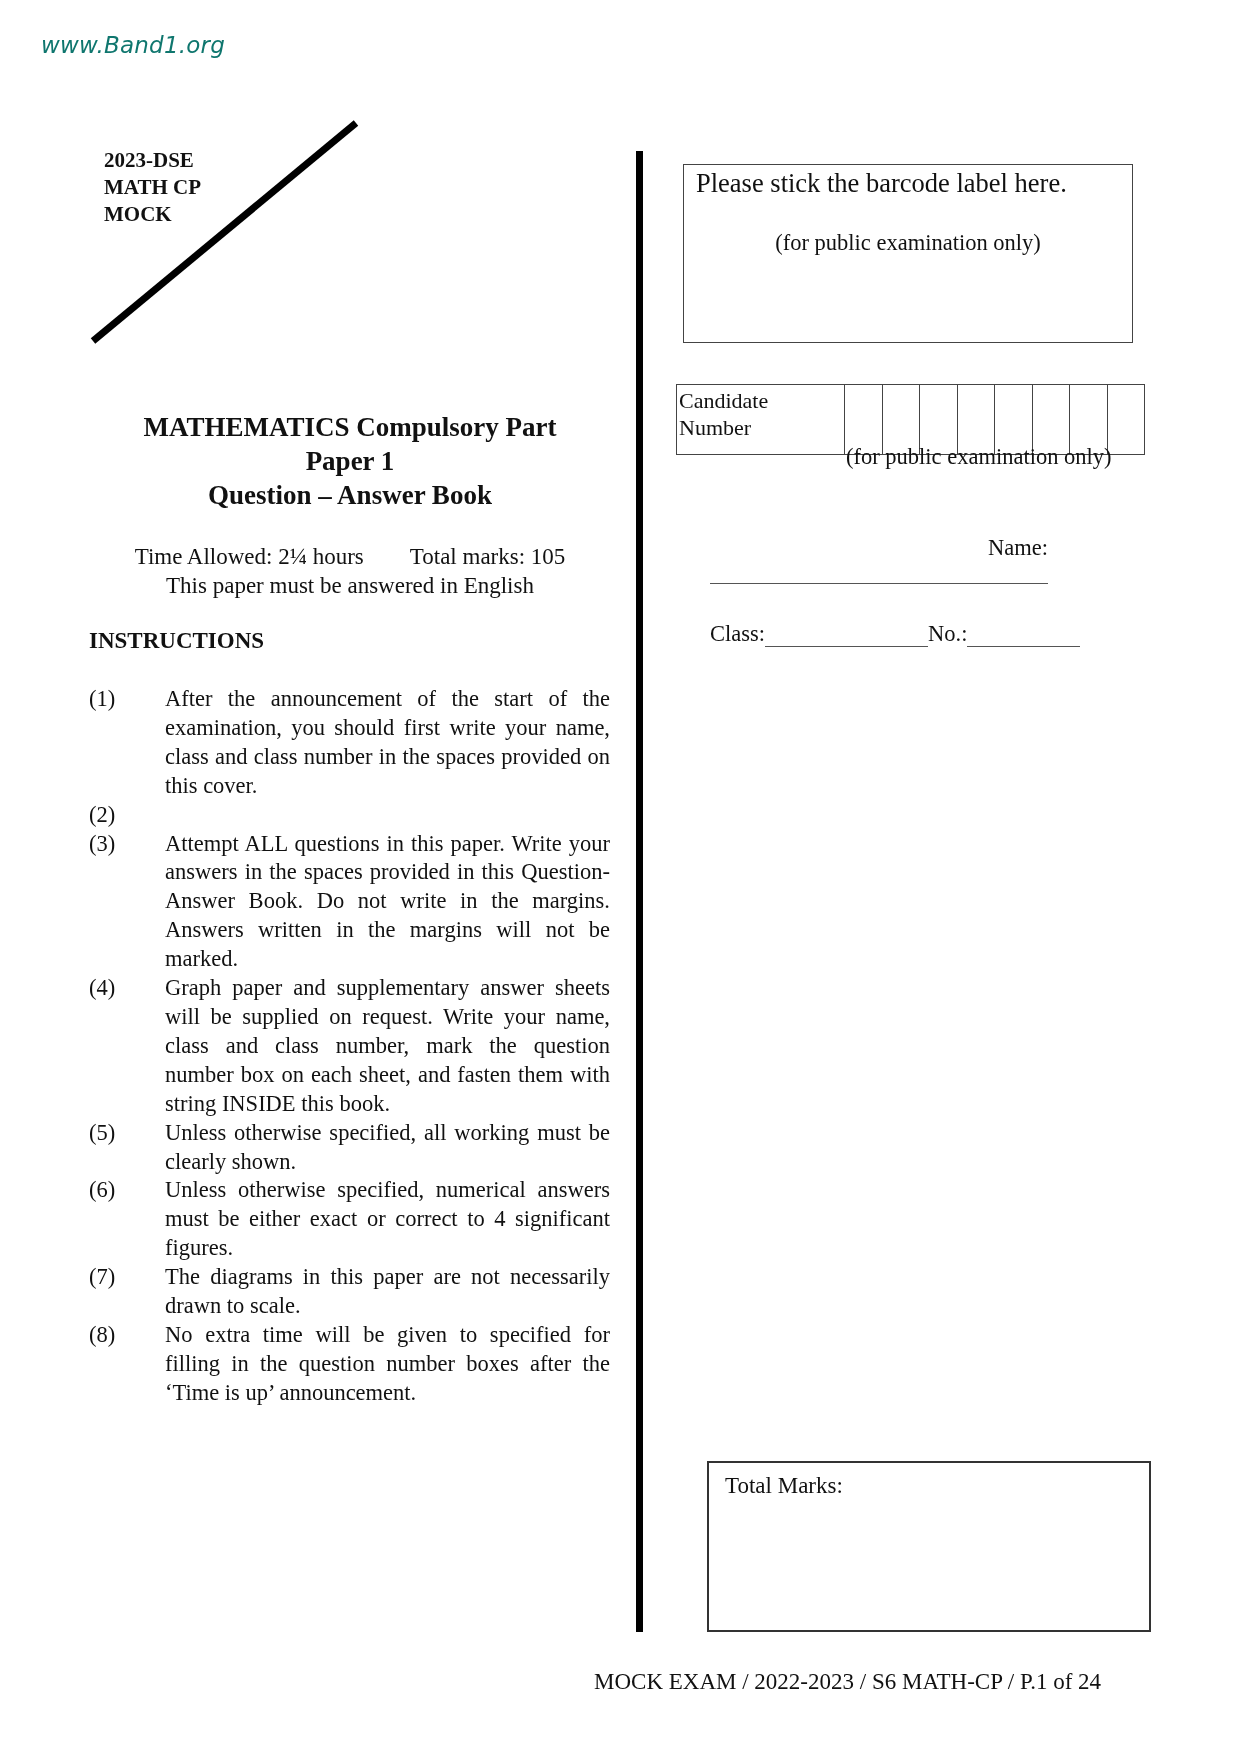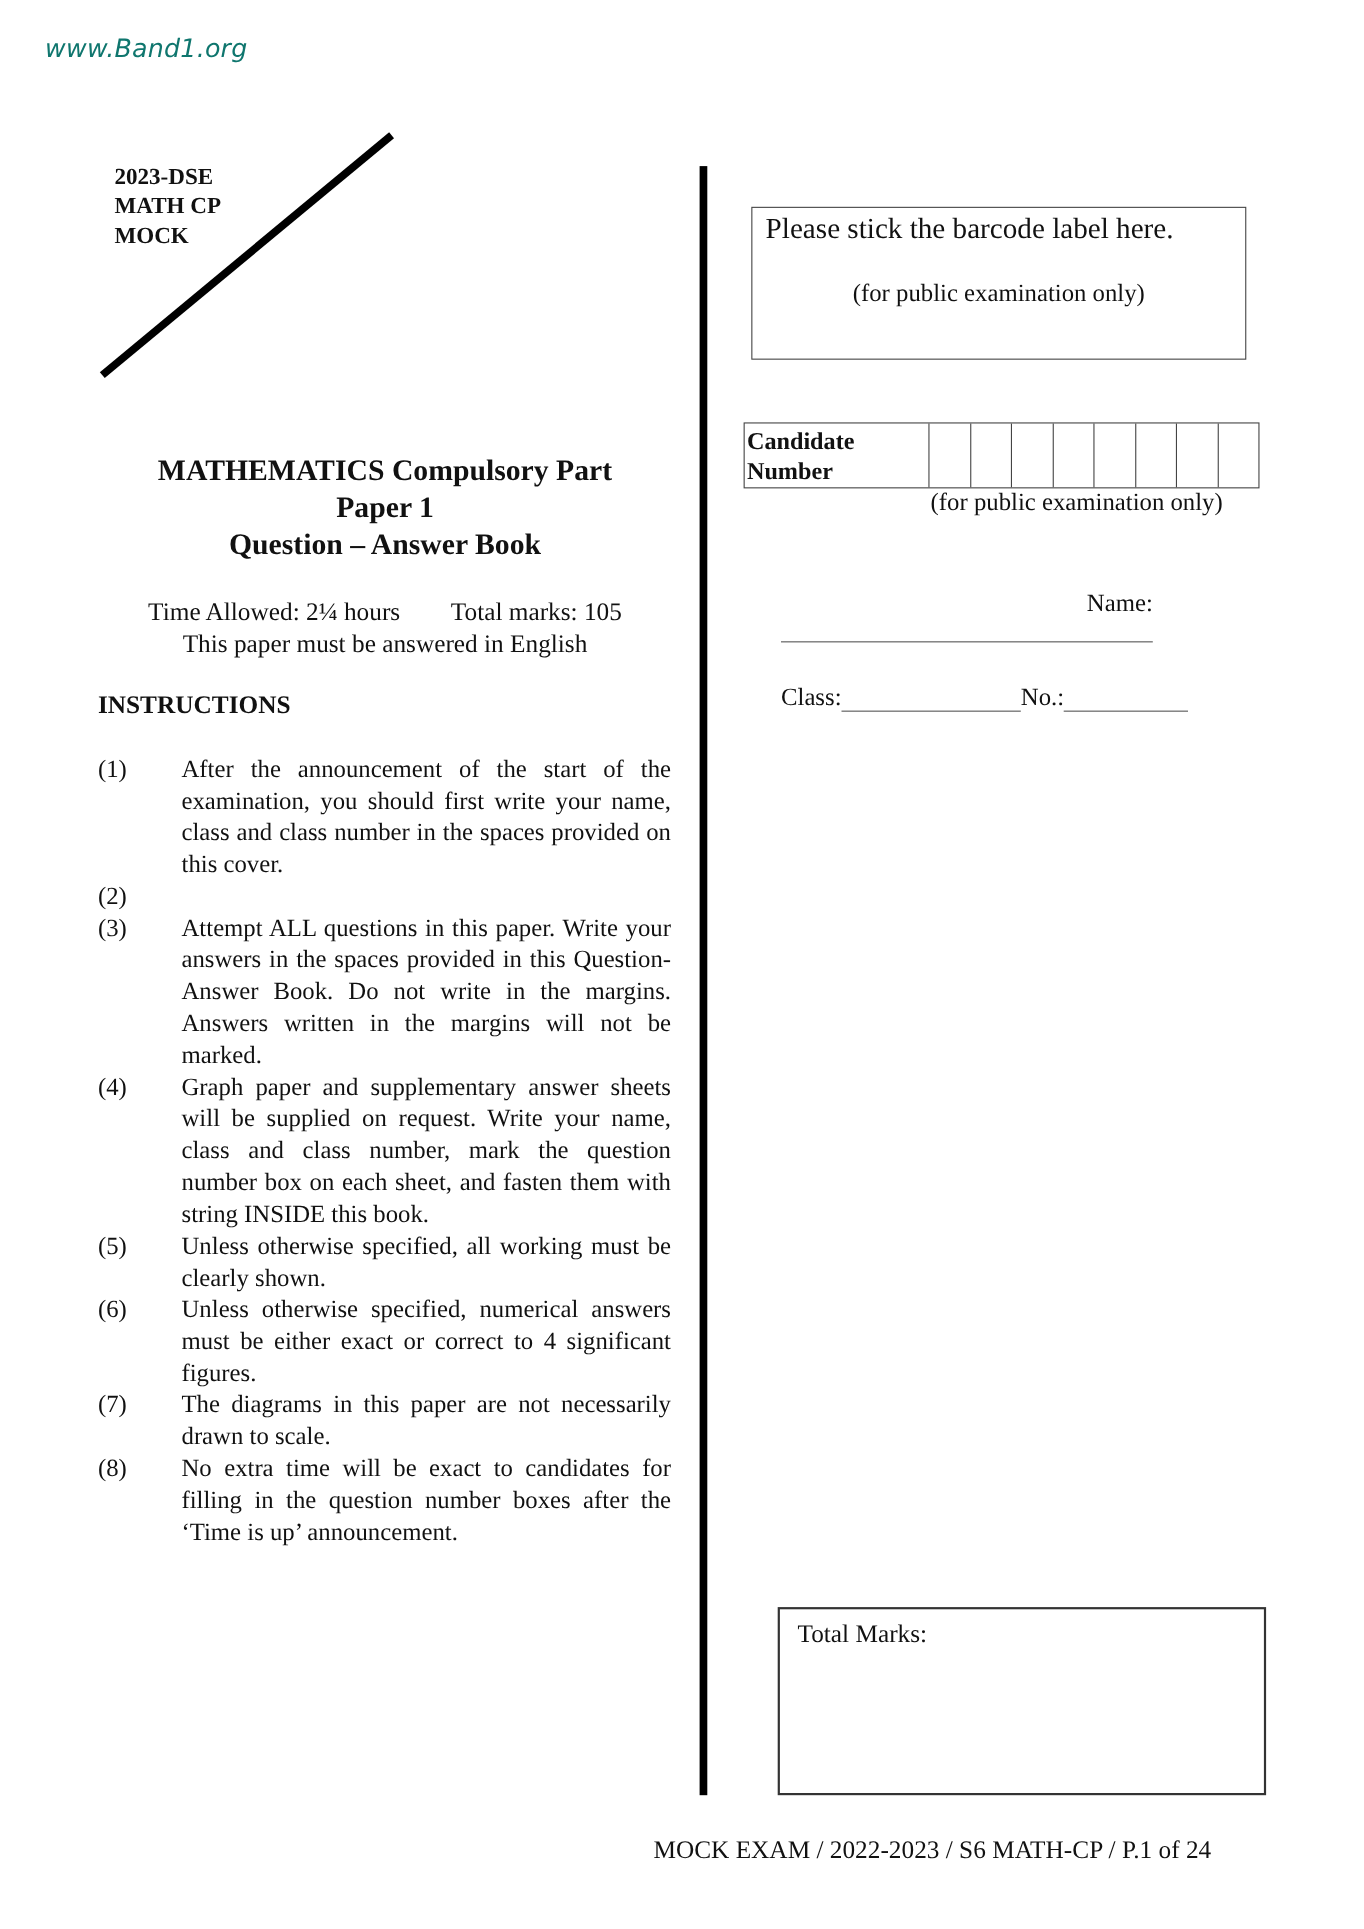--- a/index.html
+++ b/index.html
@@ -27,29 +27,28 @@
   .meta {
     left: 90px; width: 520px; top: 542px; text-align: center; font-size: 23px; line-height: 29px;
   }
   .meta .row1 span.gap { display: inline-block; width: 46px; }
   .instr-head { left: 89px; top: 628px; font-weight: bold; font-size: 23px; }
   .instr-list { left: 89px; top: 685px; width: 521px; font-size: 22.5px; line-height: 28.9px; }
   .instr-item { display: flex; }
   .instr-num { width: 76px; flex: none; }
   .instr-text { flex: 1; text-align: justify; text-align-last: left; }
   .barcode-box {
-    left: 683px; top: 188px; width: 450px; height: 139px; border: 1.5px solid #444;
+    left: 683px; top: 164px; width: 450px; height: 179px; border: 1.5px solid #444;
     box-sizing: border-box;
   }
   .barcode-title { position: absolute; left: 12px; top: 3px; font-size: 26.5px; white-space: nowrap; }
   .barcode-sub { position: absolute; left: 0; right: 0; top: 65px; text-align: center; font-size: 22.5px; }
   .cand {
-    left: 676px; top: 384px; width: 469px; height: 60px; border: 1.5px solid #444; box-sizing: border-box;
+    left: 676px; top: 384px; width: 469px; height: 71px; border: 1.5px solid #444; box-sizing: border-box;
     display: flex;
-    font-weight: bold;
   }
   .cand-label {
     width: 168px; border-right: 1.5px solid #444; font-size: 22px; line-height: 27px; padding: 2px 0 0 2px;
     box-sizing: border-box;
   }
   .cand-cell { flex: 1; border-right: 1.5px solid #444; }
   .cand-cell:last-child { border-right: none; }
   .cand-sub { left: 846px; top: 444px; font-size: 22.5px; white-space: nowrap; }
   .field { font-size: 22.5px; white-space: nowrap; display: flex; align-items: flex-end; }
   .line { border-bottom: 1.5px solid #555; display: inline-block; height: 22px; }
@@ -116,21 +115,21 @@
     <div class="instr-item">
       <div class="instr-num">(6)</div>
       <div class="instr-text">Unless otherwise specified, numerical answers must be either exact or correct to 4 significant figures.</div>
     </div>
     <div class="instr-item">
       <div class="instr-num">(7)</div>
       <div class="instr-text">The diagrams in this paper are not necessarily drawn to scale.</div>
     </div>
     <div class="instr-item">
       <div class="instr-num">(8)</div>
-      <div class="instr-text">No extra time will be exact to candidates for filling in the question number boxes after the ‘Time is up’ announcement.</div>
+      <div class="instr-text">No extra time will be given to specified for filling in the question number boxes after the ‘Time is up’ announcement.</div>
     </div>
   </div>
 
 <div class="abs barcode-box">
   <div class="barcode-title">Please stick the barcode label here.</div>
   <div class="barcode-sub">(for public examination only)</div>
 </div>
 
 <div class="abs cand">
   <div class="cand-label">

